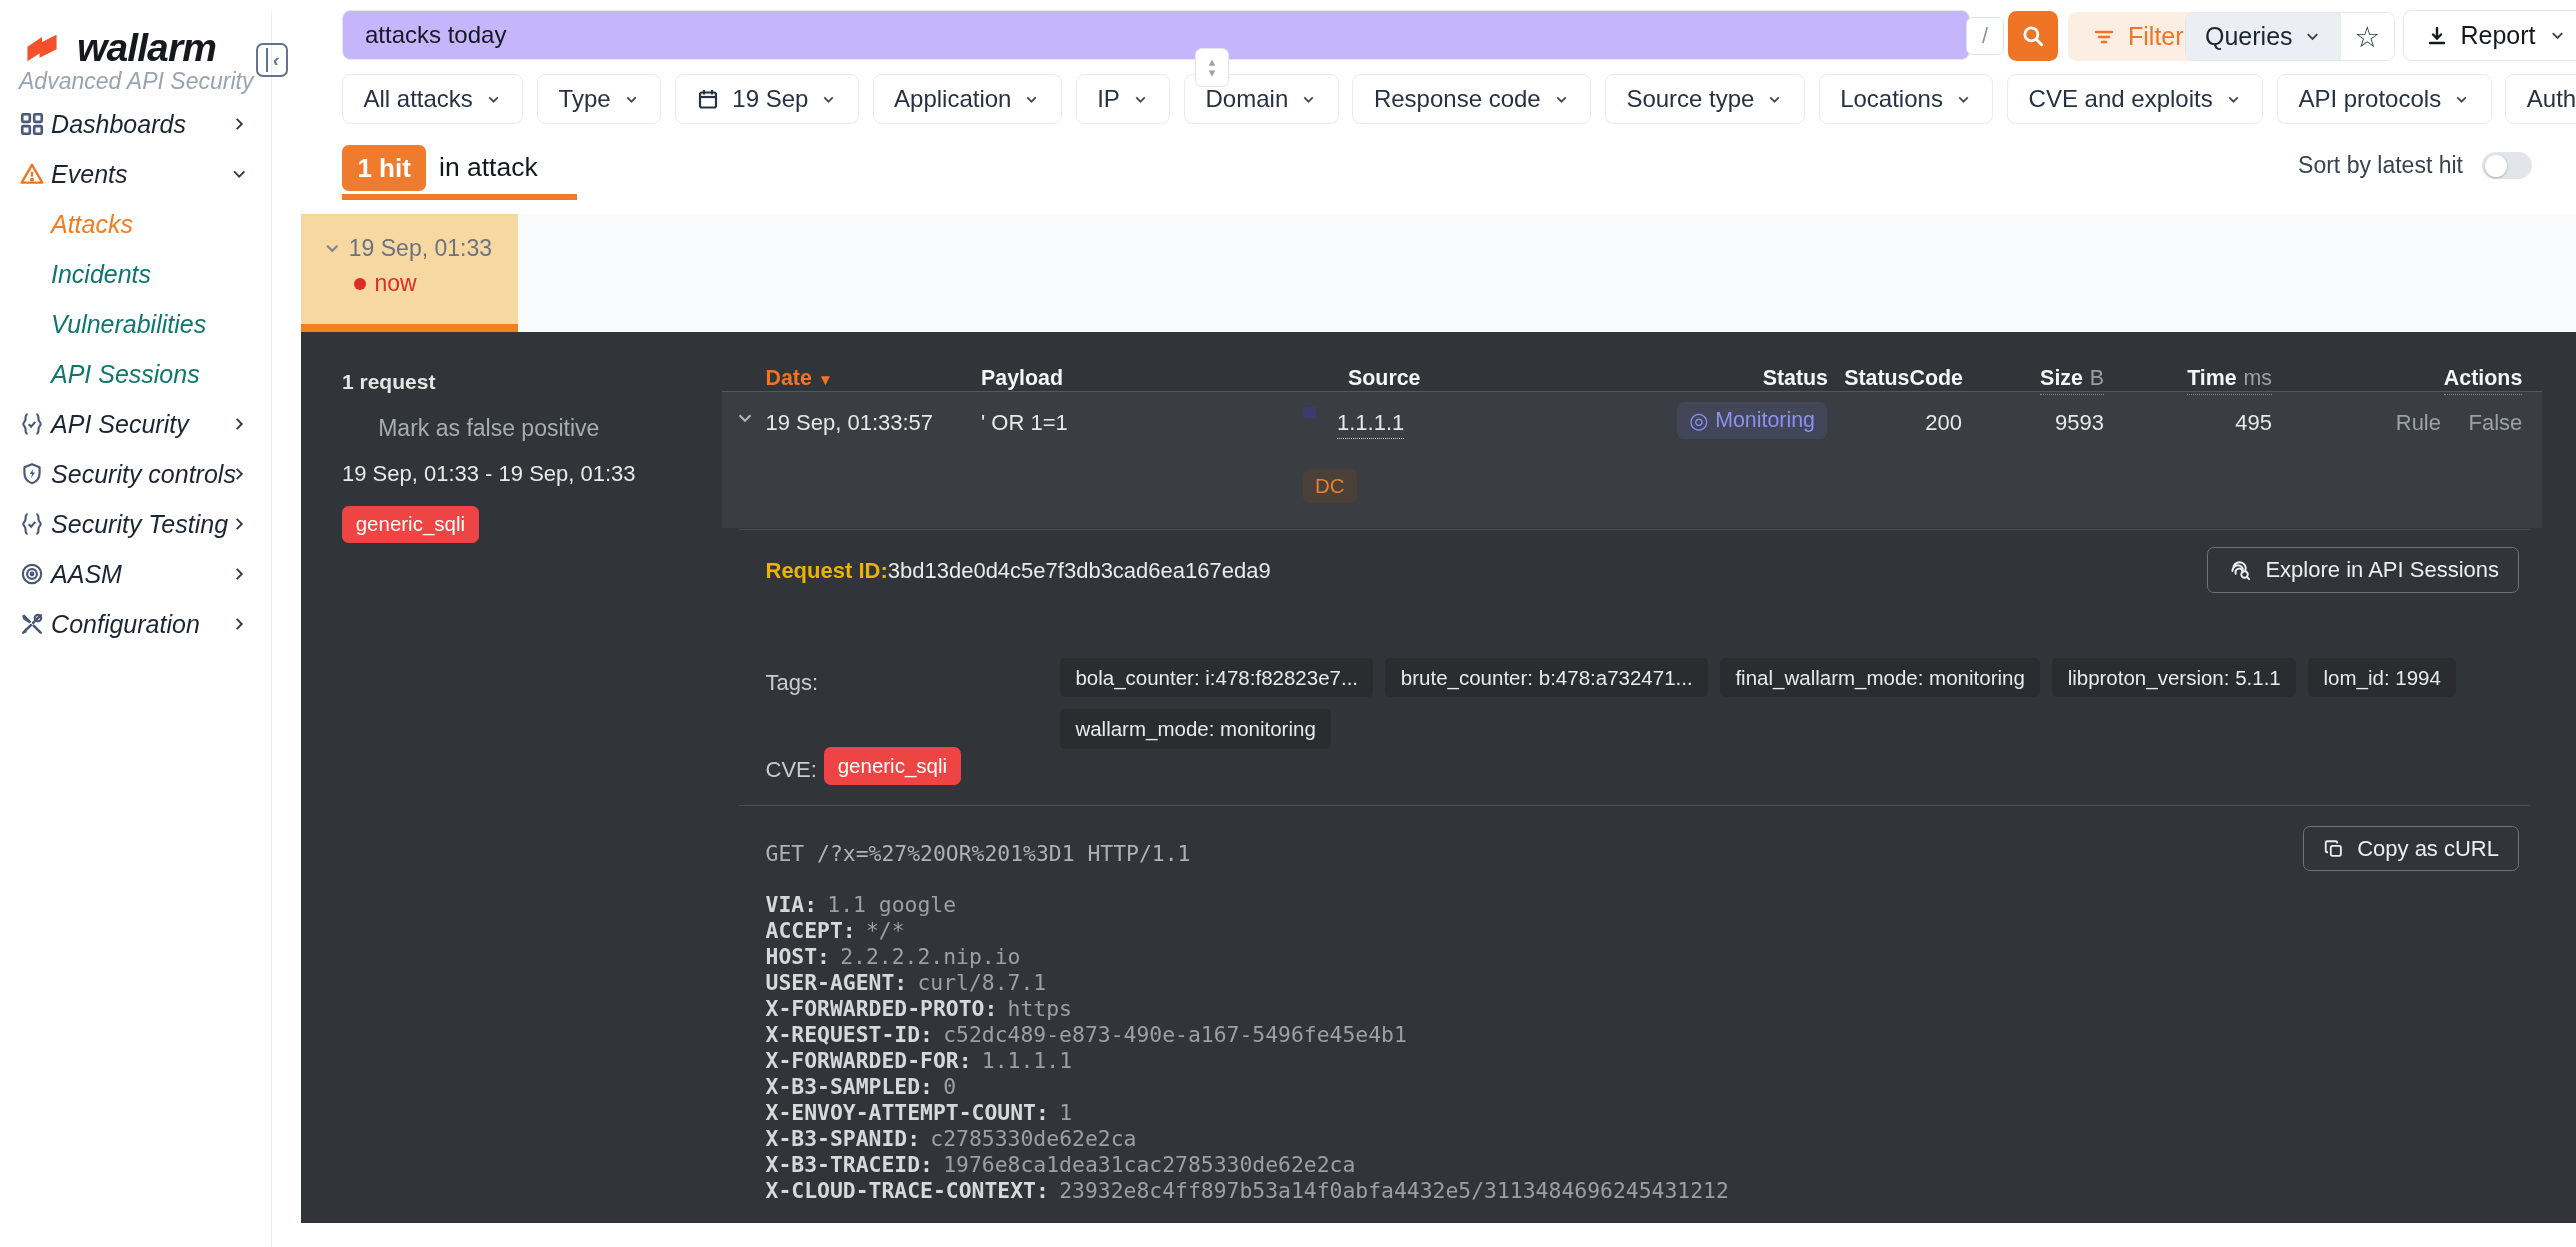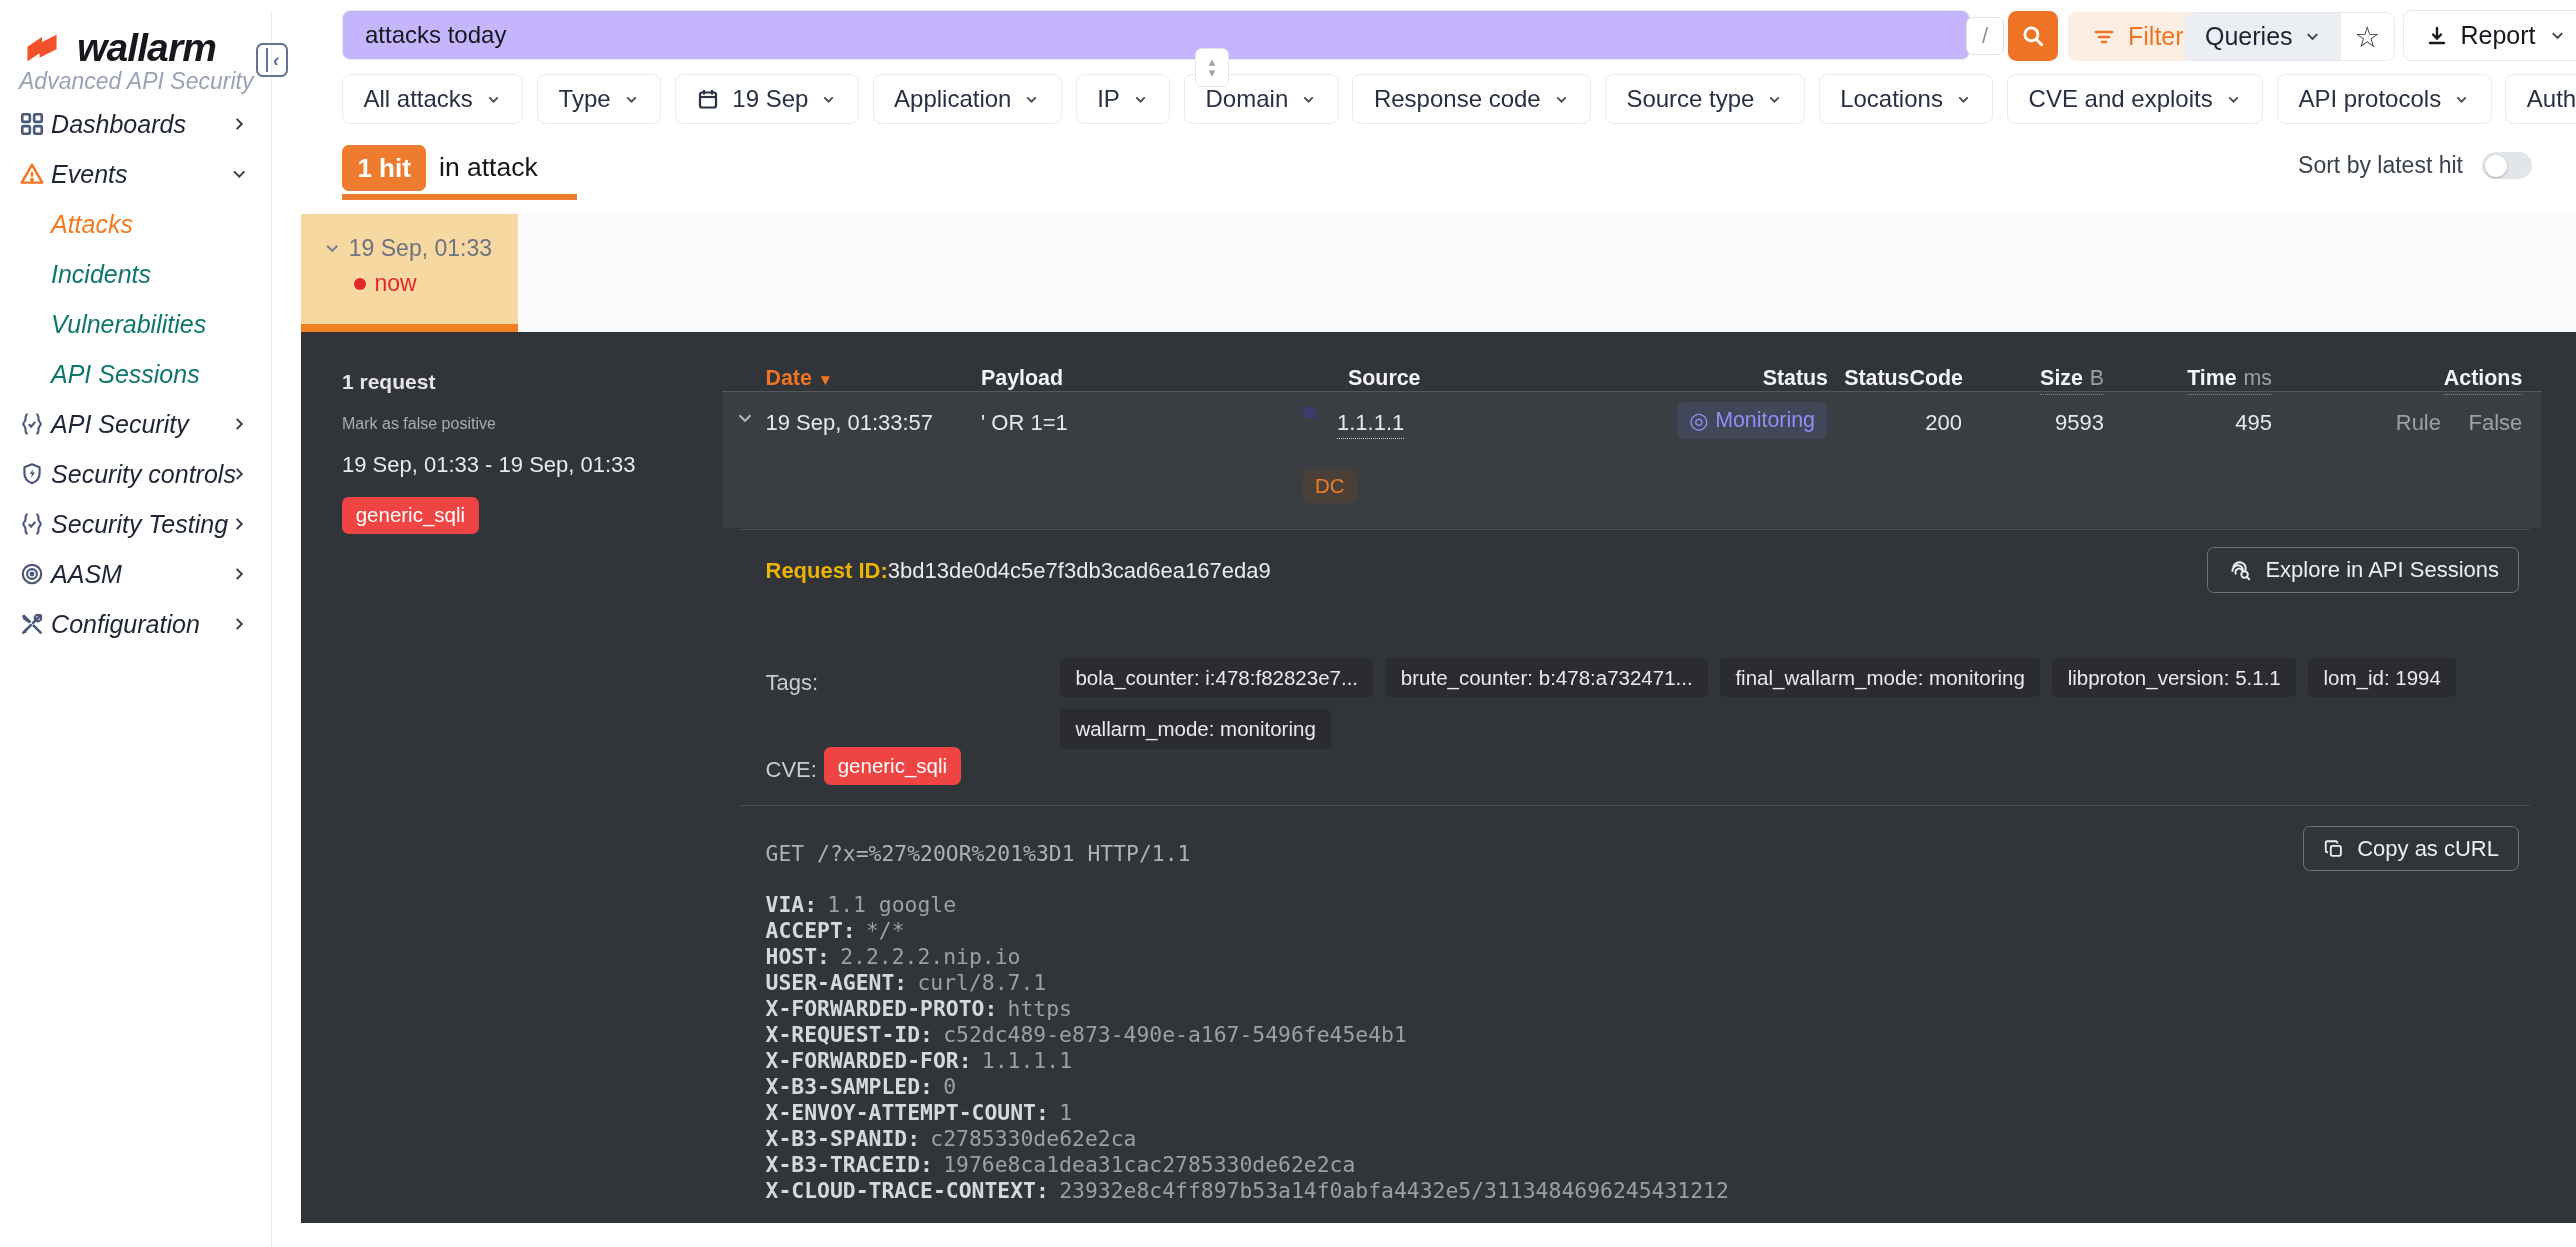--- a/index.html
+++ b/index.html
@@ -85,21 +85,21 @@
   .mon-light { position:absolute; left:1257px; top:222px; background:#e9e8fb; color:#5a5ed2; font-size:21.4px;
                padding:6px 12px; border-radius:6.8px; display:flex; align-items:center; gap:6.8px; }
   .mode-eye { font-size:22px; line-height:1; }
 
   
   #panel { position:absolute; left:301px; top:332px; right:0; height:891px; background:#313438; color:#e6e8ea; }
   .row-band { position:absolute; left:421px; top:59px; right:34px; height:137px; background:#3a3d41;
               border-top:1.7px solid #54575b; }
   .summary { position:absolute; left:41px; top:38px; }
   .summary .h1 { font-size:21px; font-weight:bold; color:#e5e5e5; }
-  .summary .fp { margin-top:20.5px; font-size:16px; color:#a7adb5; cursor:pointer; }
+  .summary .fp { margin-top:20.5px; font-size:23px; color:#a7adb5; cursor:pointer;text-align:center; }
   .summary .range { margin-top:19px; font-size:22px; color:#e8eaec; }
   .badge-red { display:inline-block; margin-top:19px; background:#ef4444; color:#fff; font-size:20.5px;
                padding:6.8px 13.7px; border-radius:6.8px; }
   #dtable { position:absolute; left:438px; top:0; width:1791px; height:891px; }
   .th { position:absolute; top:34px; font-size:21.4px; font-weight:bold; color:#f4f5f6; white-space:nowrap; }
   .th .unit { font-weight:normal; color:#9aa0a6; margin-left:6.8px; }
   .th.sorted { color:#ef7524; }
   .dotted { border-bottom:1.7px dotted #82868b; padding-bottom:3.4px; }
   .td { position:absolute; top:78px; font-size:22px; color:#e6e8ea; white-space:nowrap; }
   .gray { color:#9aa1a7; }

